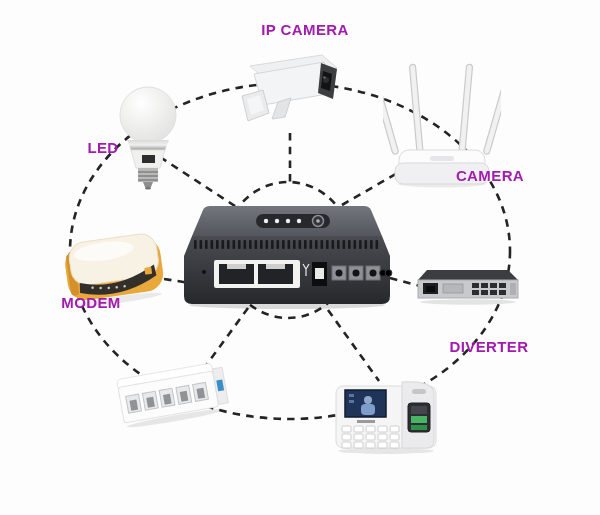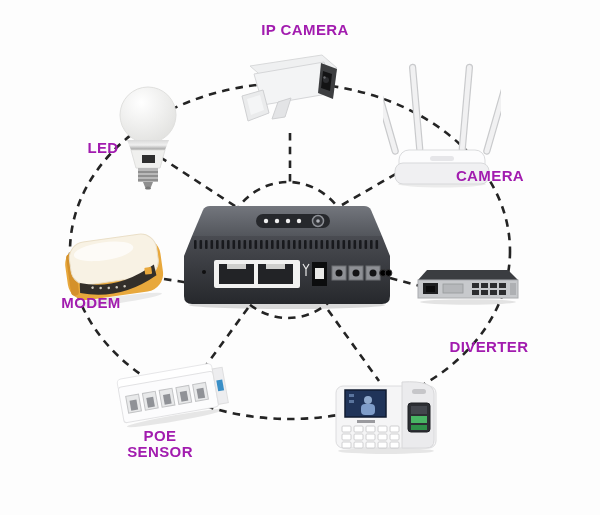--- a/index.html
+++ b/index.html
@@ -274,15 +274,14 @@
         <rect x="60" y="64" width="9" height="6" rx="1"></rect>
       </g>
     </svg>
   </div>
 
   <div class="label" style="left:235px;top:22px;width:140px;">IP CAMERA</div>
   <div class="label" style="left:63px;top:140px;width:80px;">LED</div>
   <div class="label" style="left:430px;top:168px;width:120px;">CAMERA</div>
   <div class="label" style="left:41px;top:295px;width:100px;">MODEM</div>
   <div class="label" style="left:429px;top:319px;width:120px;margin-top:20px;">DIVERTER</div>
-  <div class="label" style="left:125px;top:428px;width:70px;line-height:16px;">POE SENSOR</div>
 
 </div>
 
 </body></html>

